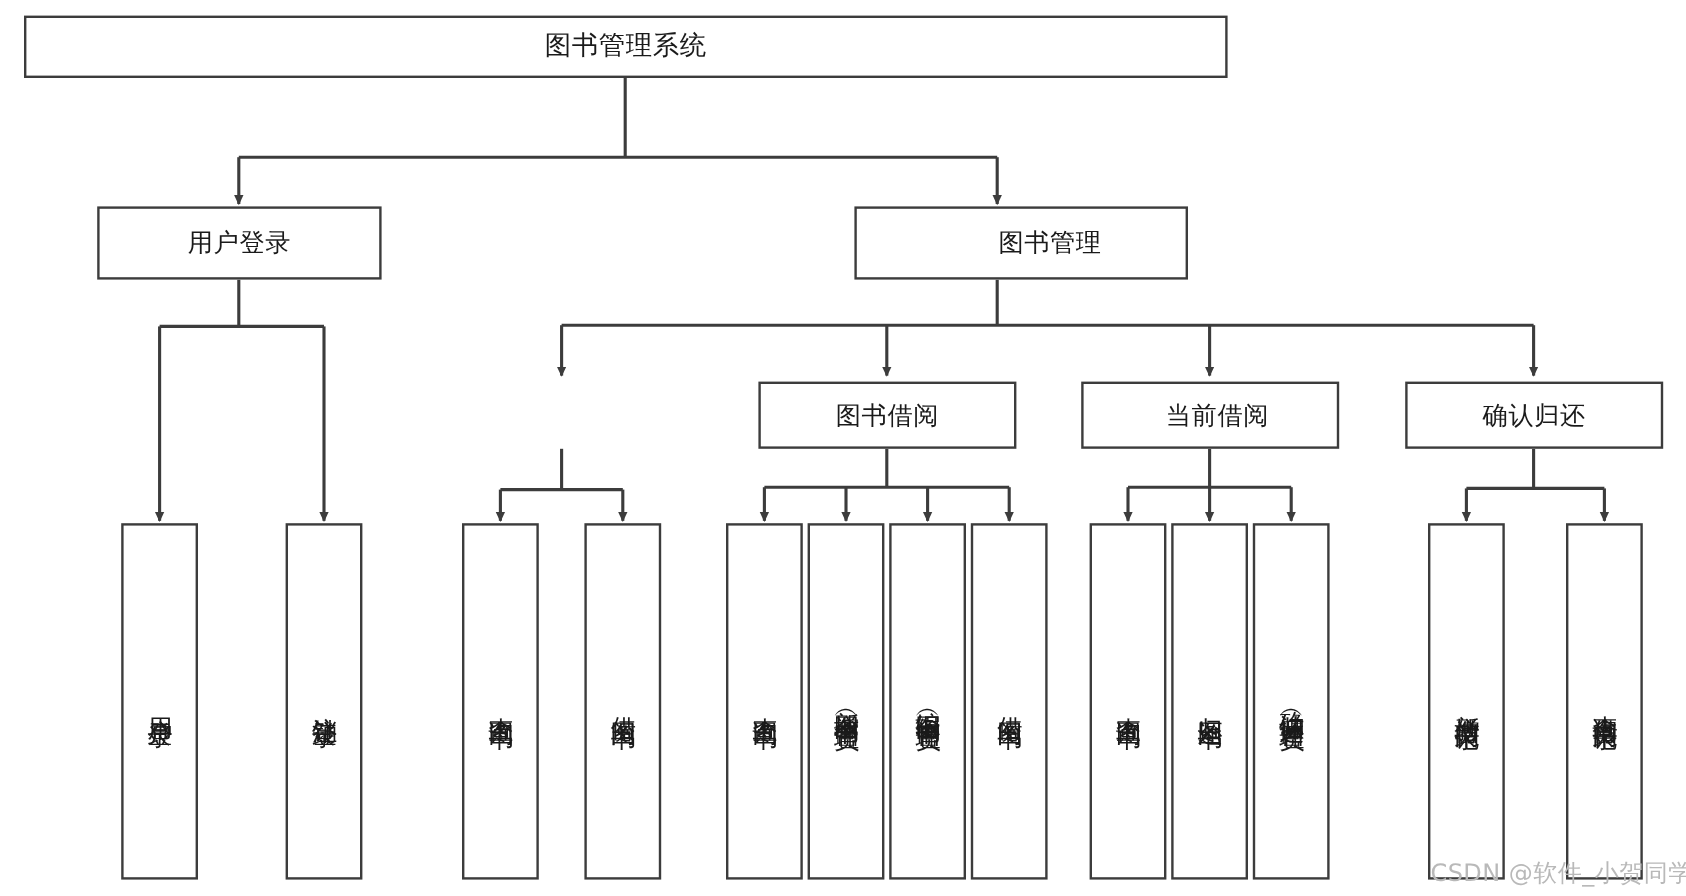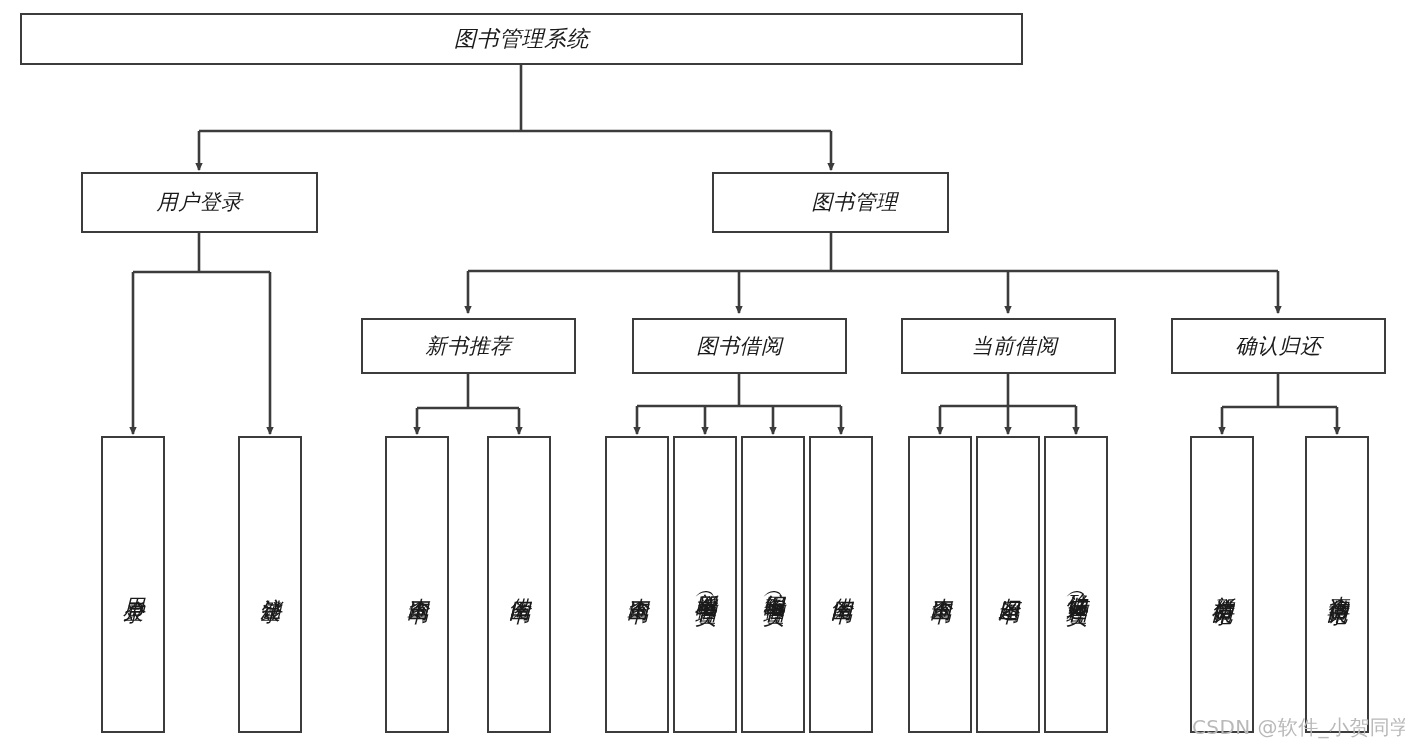--- a/index.html
+++ b/index.html
@@ -34,21 +34,20 @@
     display: flex;
     align-items: center;
     justify-content: center;
     color: #1a1a1a;
   }
   .node-label {
     display: block;
     text-align: center;
     line-height: 1.18;
     white-space: nowrap;
-    font-style: italic;
   }
   
   .node.horizontal .node-label {
     font-size: 21px;
     letter-spacing: 0.5px;
   }
   .node.root .node-label {
     font-size: 22px;
   }
   
@@ -130,27 +129,24 @@
     </g>
   </svg>
 
   <div class="node horizontal root" style="left:20px; top:13px; width:1003px; height:52px;">
     <span class="node-label">图书管理系统</span>
   </div>
 
   <div class="node horizontal" style="left:81px; top:172px; width:237px; height:61px;">
     <span class="node-label">用户登录</span>
   </div>
-  <div class="node horizontal" style="left:712px; top:172px; width:237px; height:61px;padding-left:48px;">
+  <div class="node horizontal" style="left:712px; top:172px; width:278px; height:61px;padding-left:48px;">
     <span class="node-label">图书管理</span>
   </div>
 
-  <div class="node horizontal" style="left:361px; top:318px; width:215px; height:56px;">
-    <span class="node-label">新书推荐</span>
-  </div>
   <div class="node horizontal" style="left:632px; top:318px; width:215px; height:56px;">
     <span class="node-label">图书借阅</span>
   </div>
   <div class="node horizontal" style="left:901px; top:318px; width:215px; height:56px;padding-left:12px;">
     <span class="node-label">当前借阅</span>
   </div>
   <div class="node horizontal" style="left:1171px; top:318px; width:215px; height:56px;">
     <span class="node-label">确认归还</span>
   </div>
 

